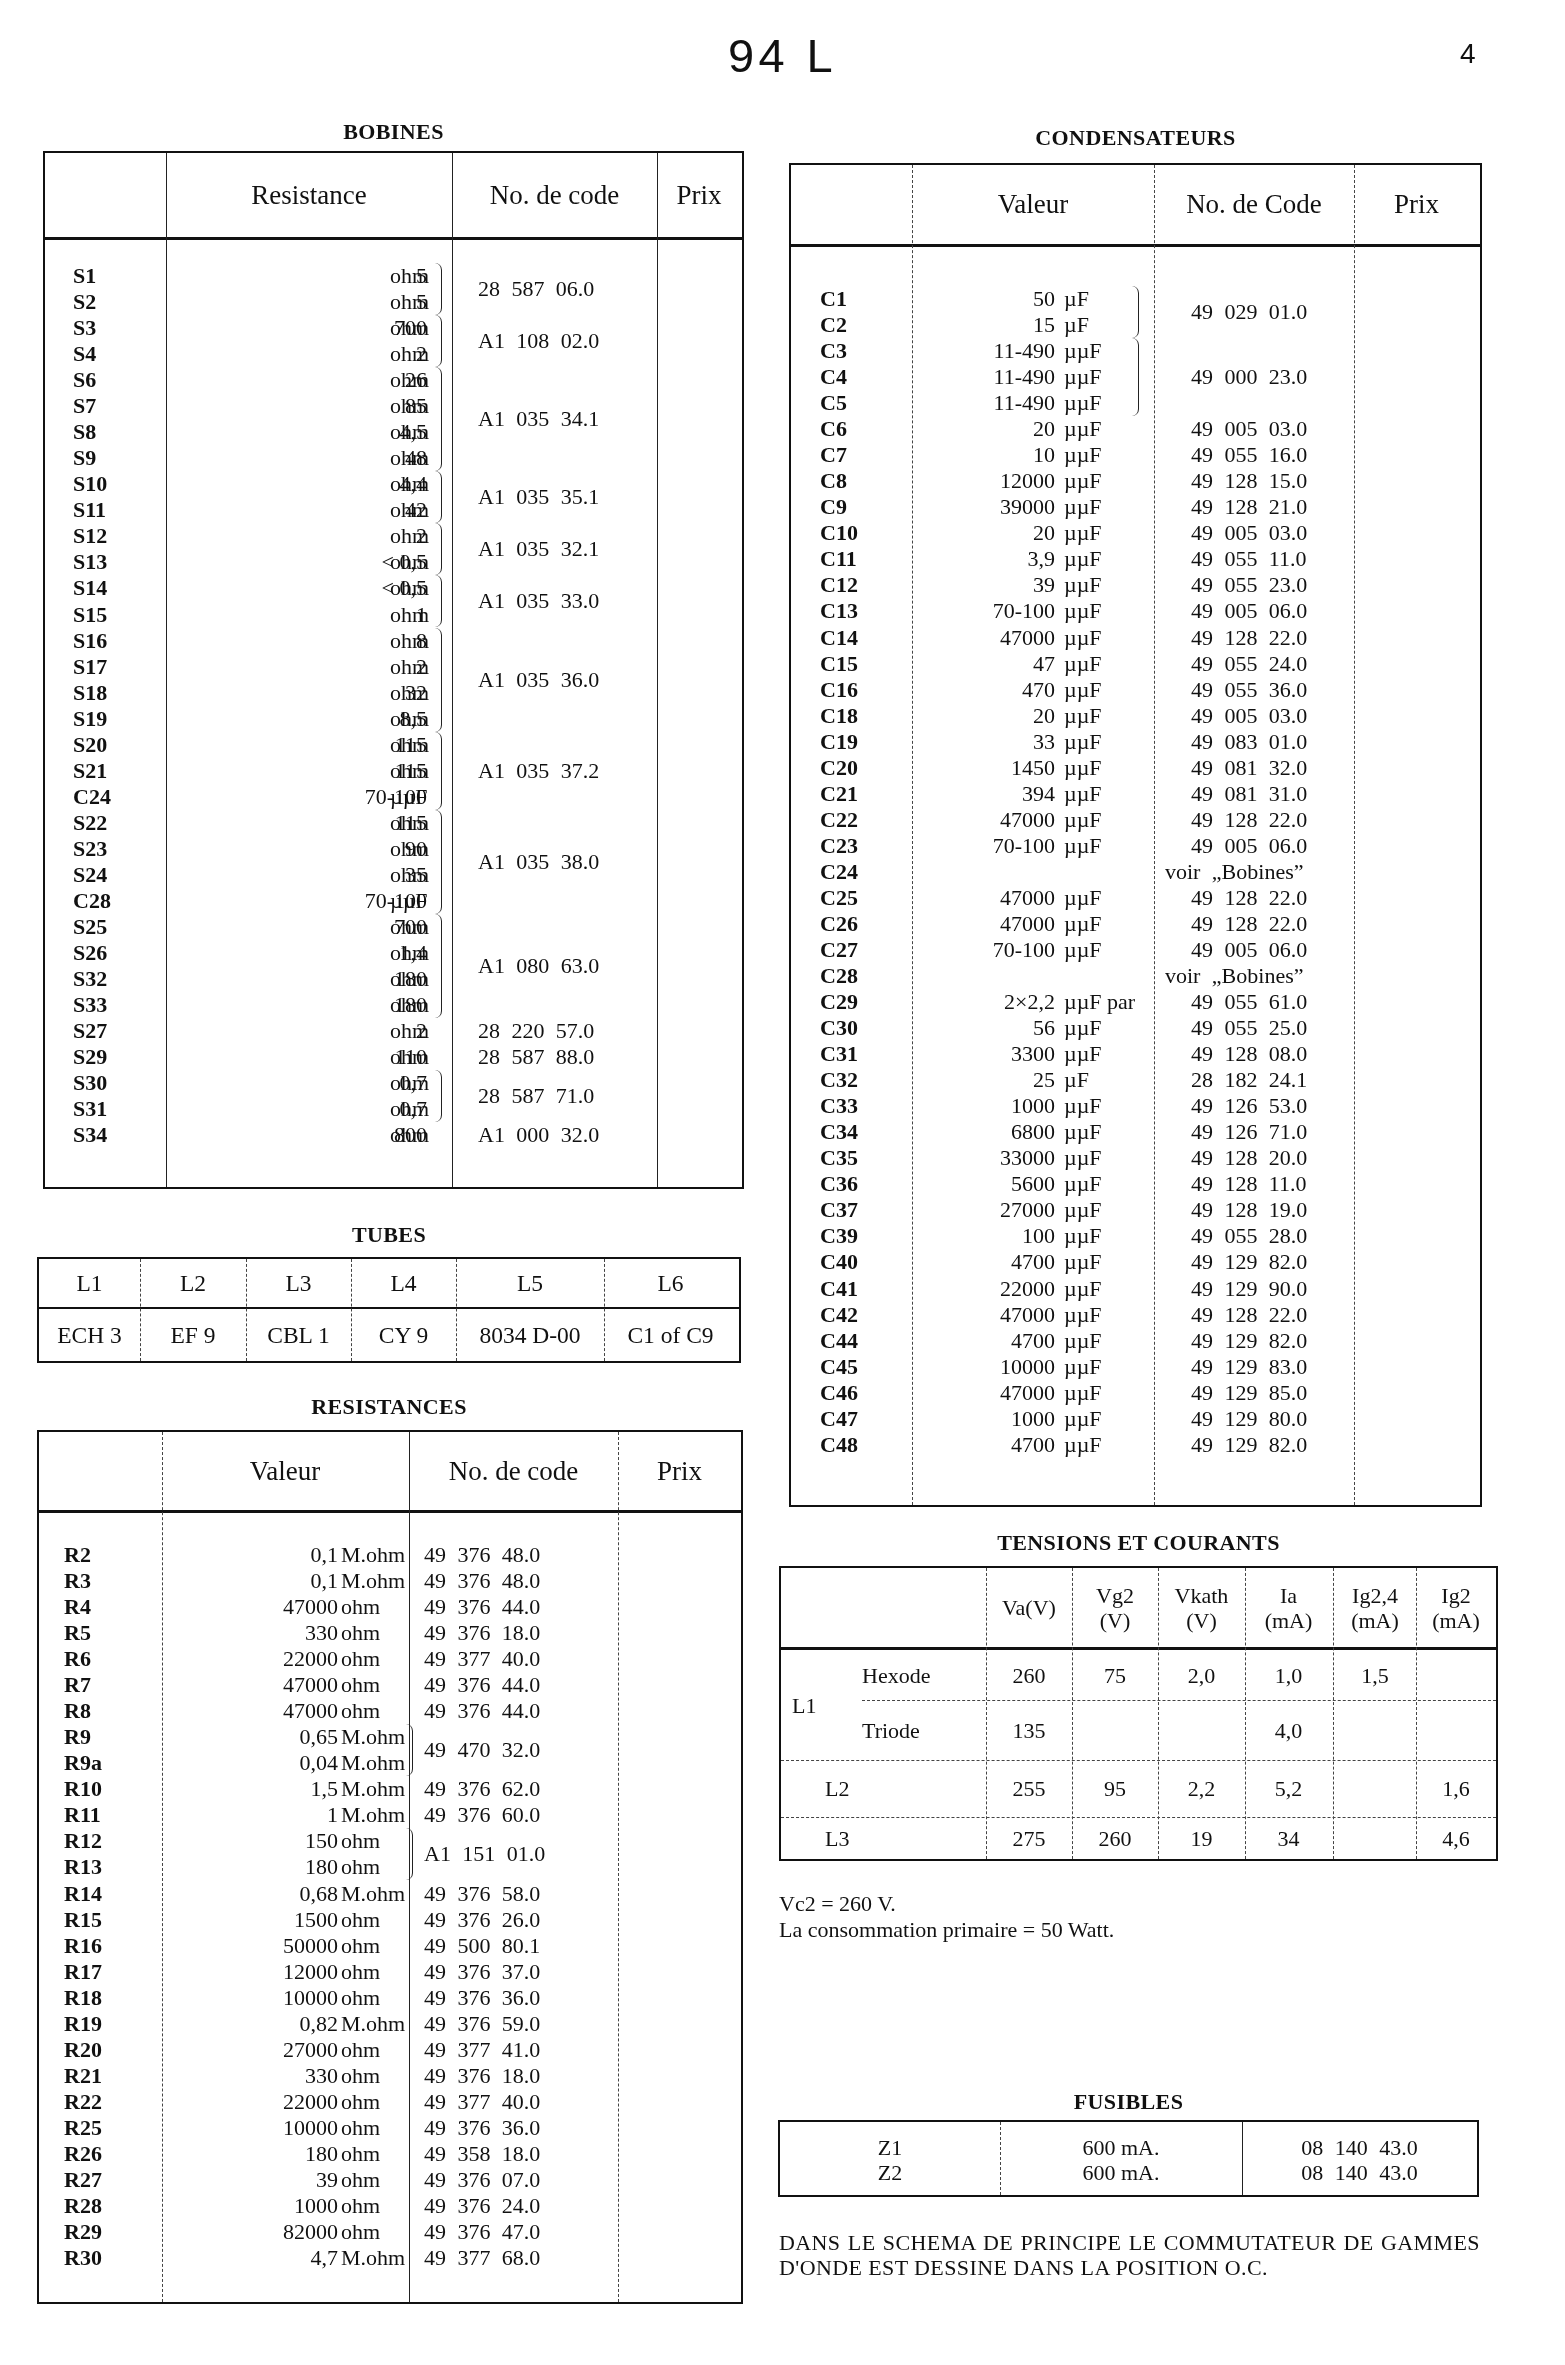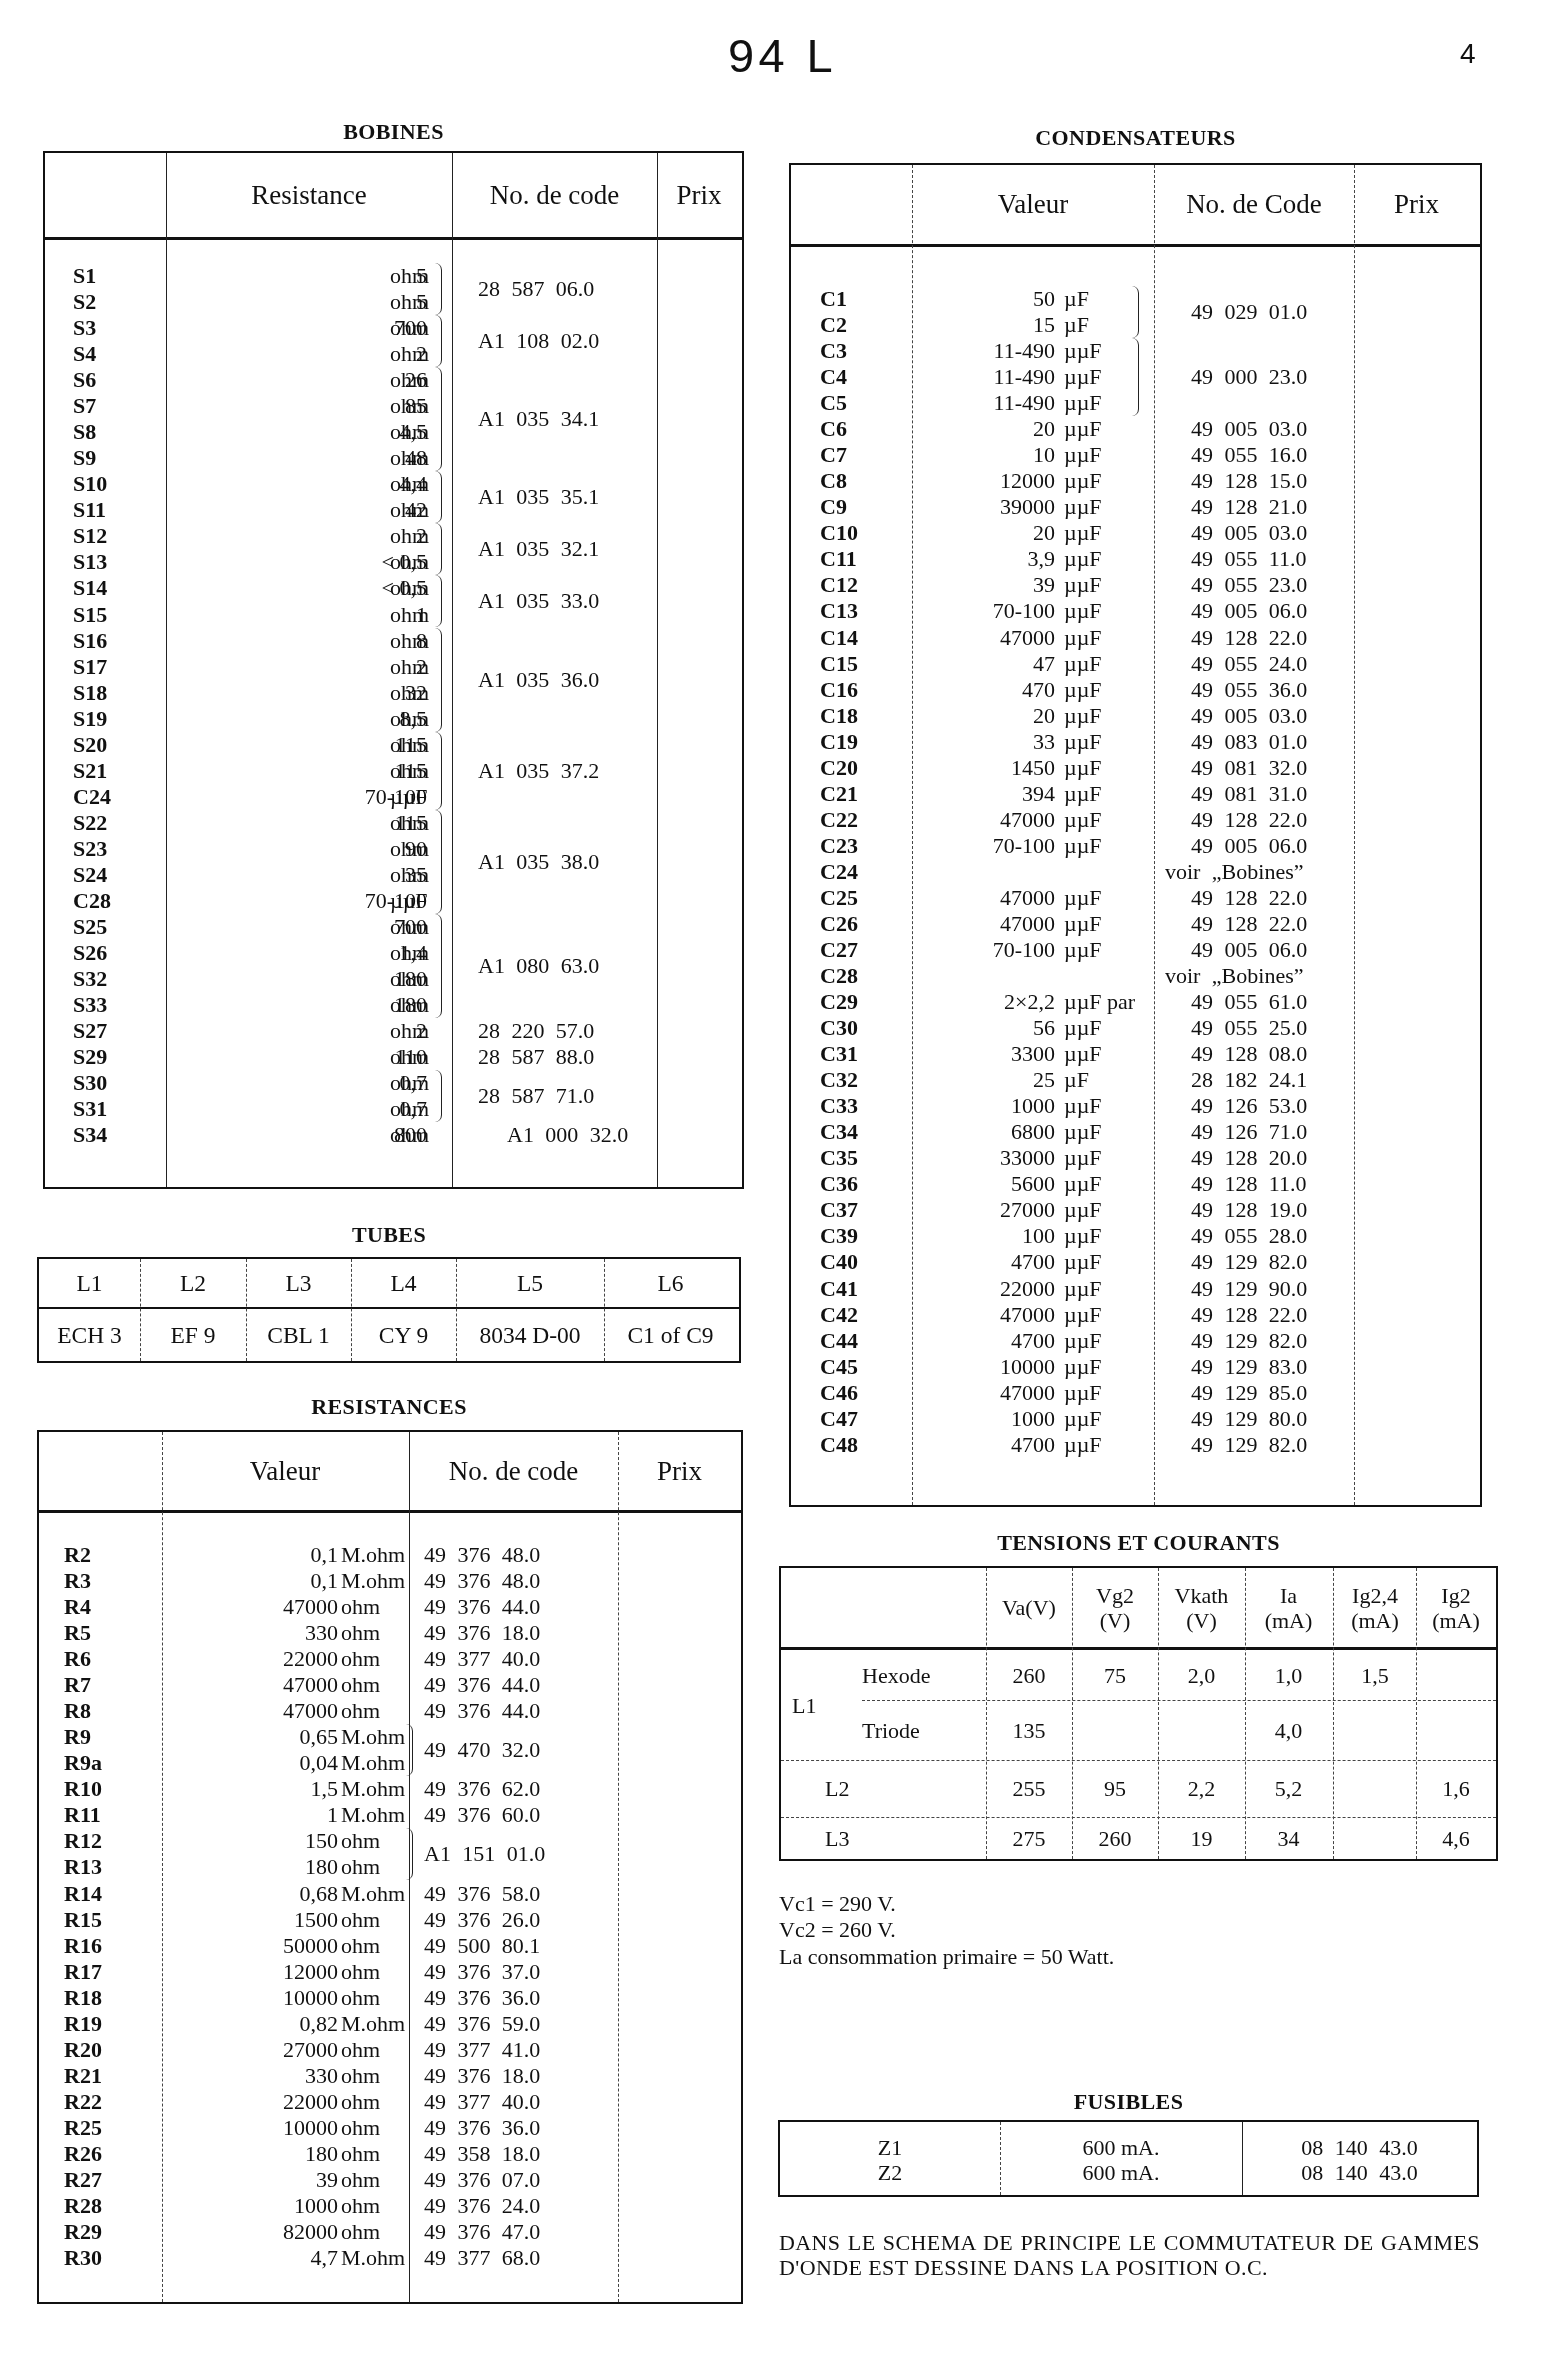--- a/index.html
+++ b/index.html
@@ -233,21 +233,21 @@
       <span class="code-grp" style="left:433px;top:495px;line-height:26px;">A1 035 37.2</span>
       <span class="brace" style="left:390px;top:469px;height:78px;border-right:1.5px solid #222;border-radius:0 10.3px 10.3px 0;width:5.9px;"></span>
       <span class="code-grp" style="left:433px;top:586px;line-height:26px;">A1 035 38.0</span>
       <span class="brace" style="left:390px;top:547px;height:104px;border-right:1.5px solid #222;border-radius:0 10.3px 10.3px 0;width:5.9px;"></span>
       <span class="code-grp" style="left:433px;top:690px;line-height:26px;">A1 080 63.0</span>
       <span class="brace" style="left:390px;top:651px;height:104px;border-right:1.5px solid #222;border-radius:0 10.3px 10.3px 0;width:5.9px;"></span>
       <span class="code-grp" style="left:433px;top:755px;line-height:26px;">28 220 57.0</span>
       <span class="code-grp" style="left:433px;top:781px;line-height:26px;">28 587 88.0</span>
       <span class="code-grp" style="left:433px;top:820px;line-height:26px;">28 587 71.0</span>
       <span class="brace" style="left:390px;top:807px;height:52px;border-right:1.5px solid #222;border-radius:0 10.3px 10.3px 0;width:5.9px;"></span>
-      <span class="code-grp" style="left:433px;top:859px;line-height:26px;margin-left:29px;">A1 000 32.0</span>
+      <span class="code-grp" style="left:433px;top:859px;line-height:26px;">A1 000 32.0</span>
     </div>
 </div>
 
 <div class="abs sec-title" style="left:37px;width:704px;top:1222px;">TUBES</div>
 <div class="abs tbl" id="tubes" style="left:37px;top:1257px;width:704px;height:106px;">
   <div style="position:absolute;left:0;right:0;top:48px;border-top:2.9px solid #111;"></div>
 <div class="tubes-cell" style="left:0px;width:101px;top:0;height:48px;">L1</div>
     <div class="tubes-cell" style="left:0px;width:101px;top:51px;height:50px;">ECH 3</div>
     <div class="tubes-cell" style="left:101px;width:106px;top:0;height:48px;">L2</div>
     <div class="tubes-cell" style="left:101px;width:106px;top:51px;height:50px;">EF 9</div>
@@ -785,21 +785,20 @@
     <div class="tc-cell" style="left:205px;width:86px;top:249px;height:43px;">275</div>
     <div class="tc-cell" style="left:291px;width:86px;top:249px;height:43px;">260</div>
     <div class="tc-cell" style="left:377px;width:87px;top:249px;height:43px;">19</div>
     <div class="tc-cell" style="left:464px;width:87px;top:249px;height:43px;">34</div>
     <div class="tc-cell" style="left:635px;width:80px;top:249px;height:43px;">4,6</div>
     <div class="hline" style="left:0px;right:0;top:249px;"></div>
     <div class="tc-cell" style="left:11px;top:83px;height:109px;">L1</div>
   </div>
 
 <div class="abs note" style="left:779px;top:1891px;width:719px;">
-  <div>Vc1 = 290 V.</div>
   <div>Vc2 = 260 V.</div>
   <div>La consommation primaire = 50 Watt.</div>
 </div>
 
 <div class="abs sec-title" style="left:778px;width:701px;top:2089px;">FUSIBLES</div>
 <div class="abs tbl" id="fusibles" style="left:778px;top:2120px;width:701px;height:77px;">
   <div class="vline dash" style="left:220px;"></div>
   <div class="vline" style="left:462px;"></div>
 <div class="tc-cell" style="left:0;width:220px;top:13.2px;height:25px;">Z1</div>
     <div class="tc-cell" style="left:220px;width:242px;top:13.2px;height:25px;">600 mA.</div>

